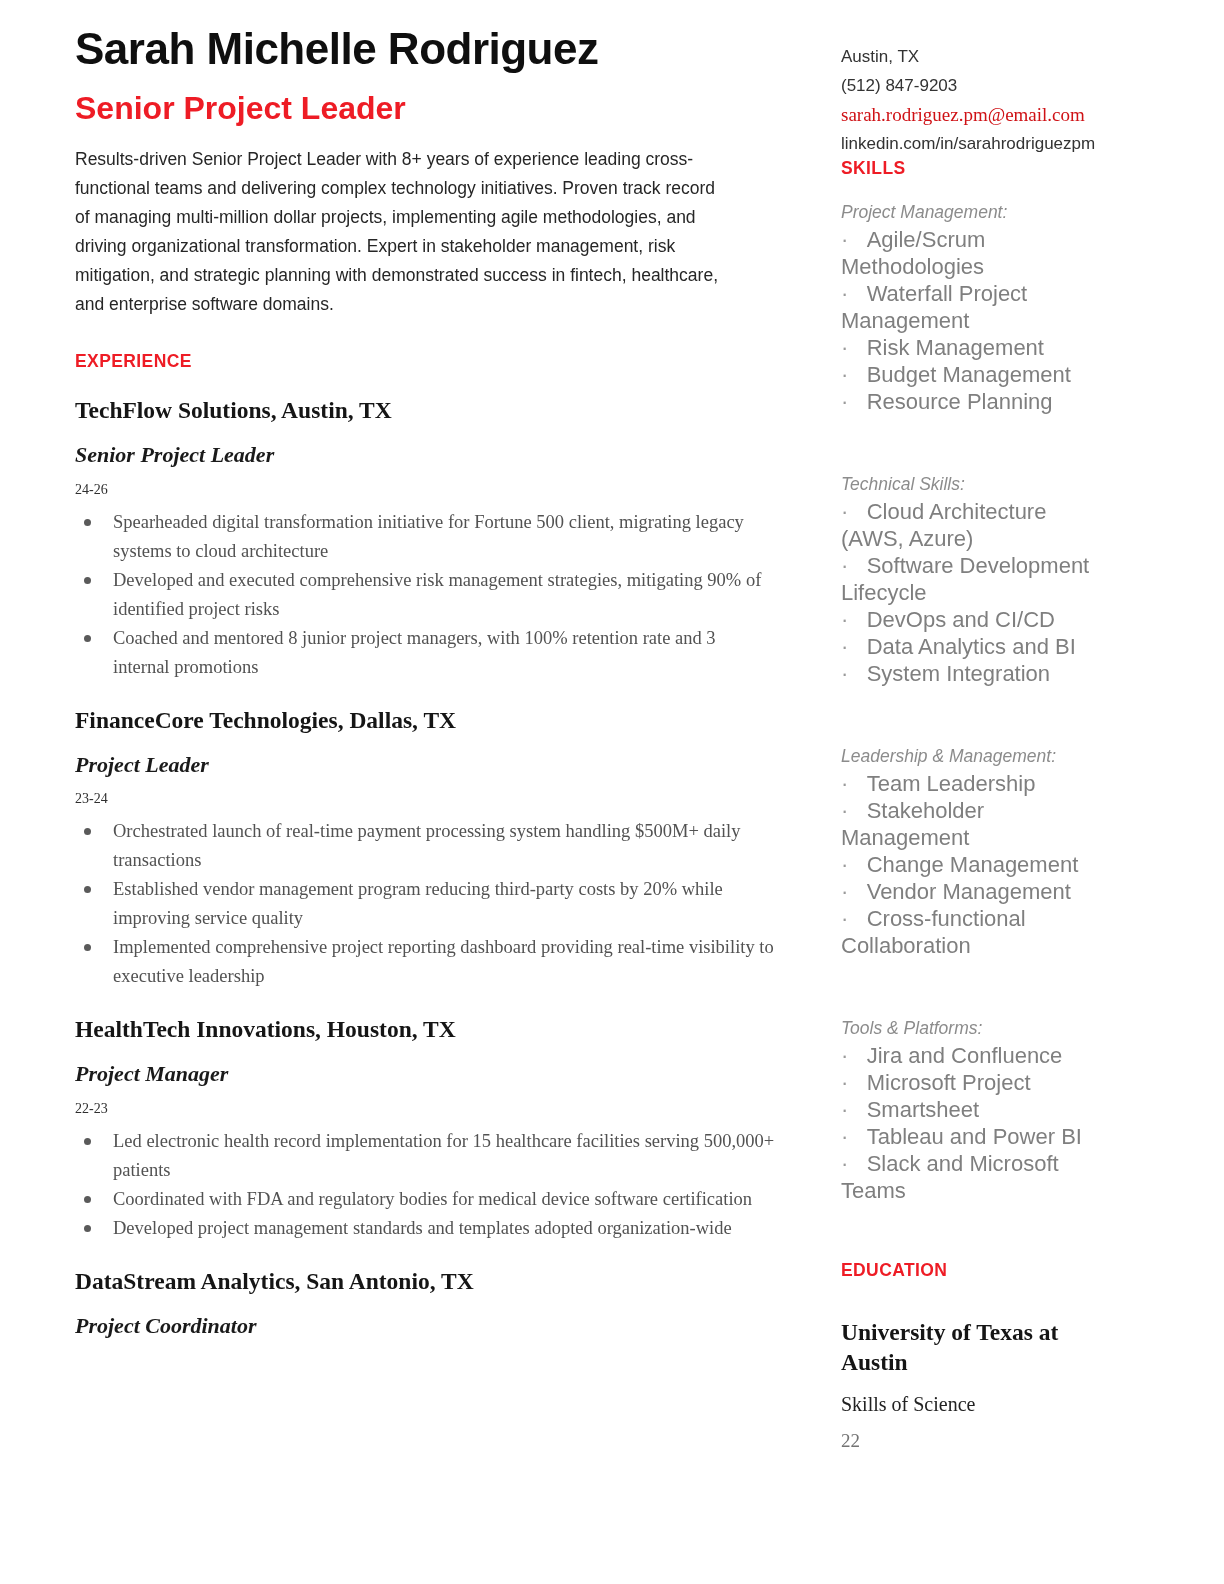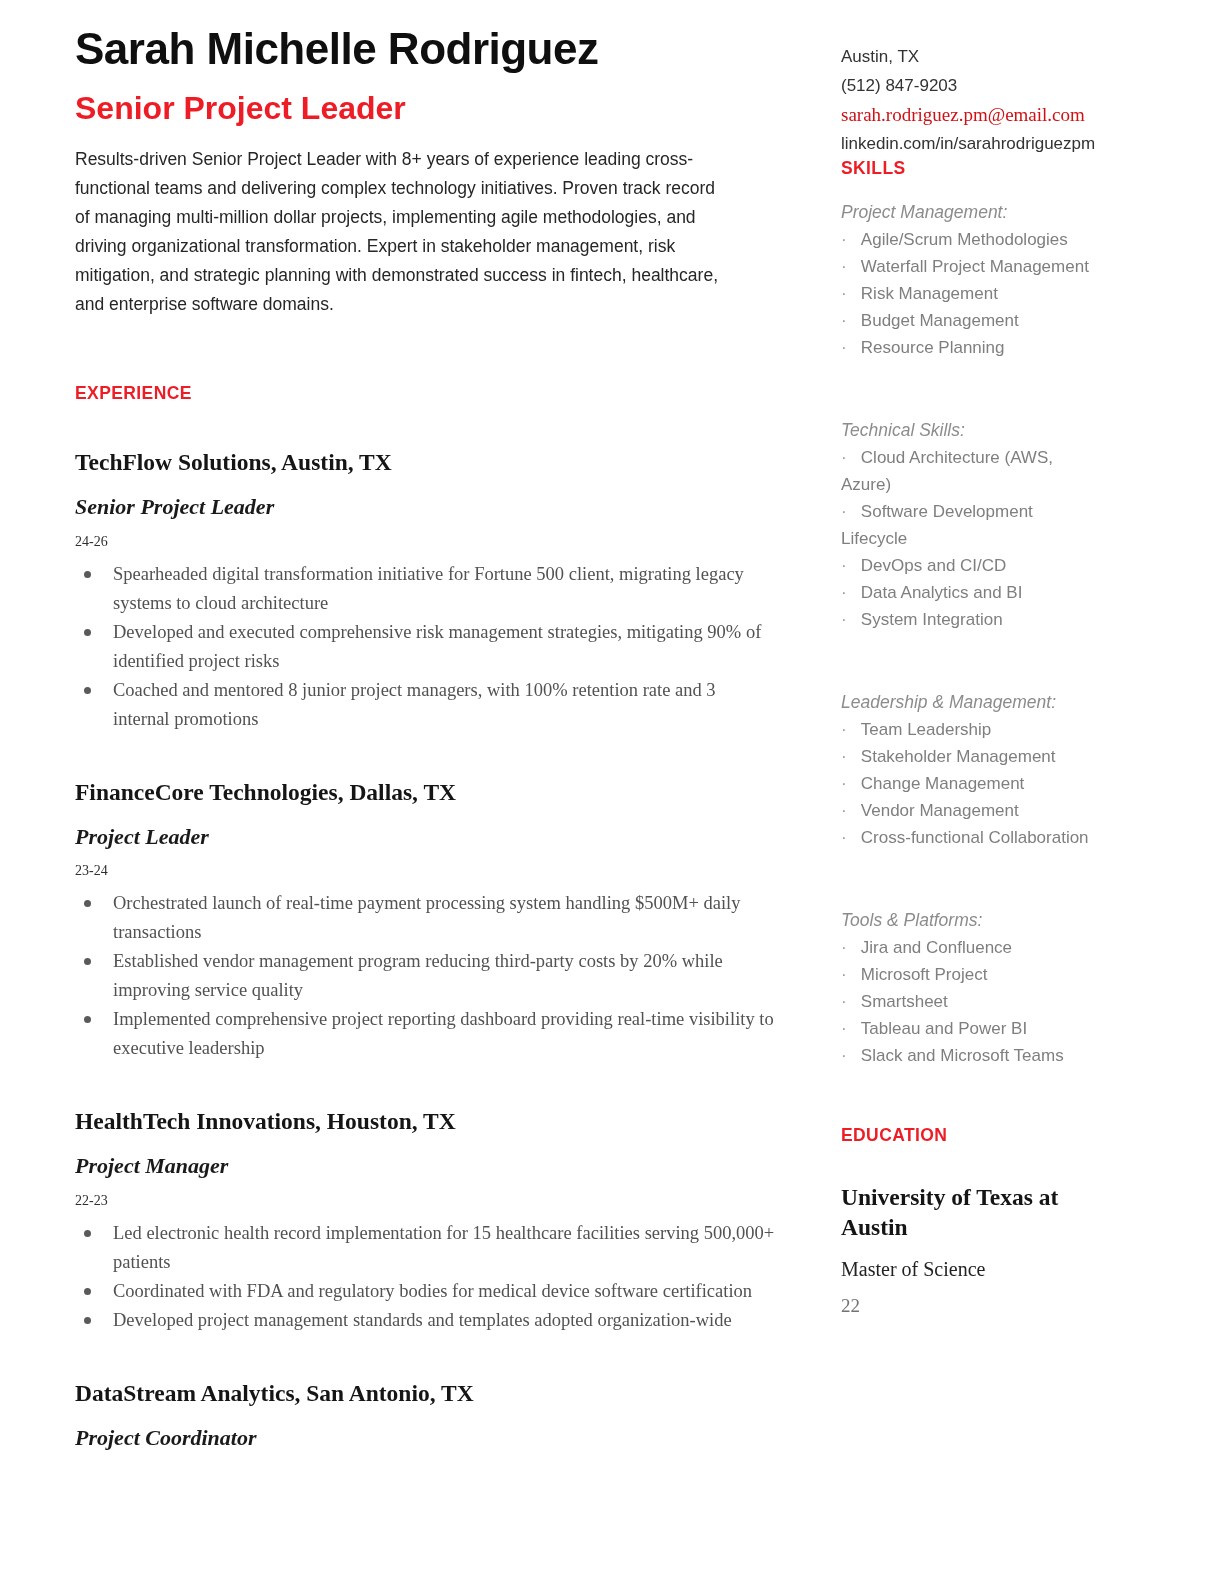--- a/index.html
+++ b/index.html
@@ -23,23 +23,23 @@
     color:var(--accent);
   }
   .summary {
     margin-top:18px; width:658px;
     font-size:17.5px; line-height:29px; color:#262626;
   }
   .section-heading {
     font-size:17.5px; font-weight:800; letter-spacing:0.4px;
     color:var(--accent); line-height:1.2;
   }
-  .exp-heading { margin-top:64px; }
-
-  .job { margin-top:44px; }
+  .exp-heading { margin-top:32px; }
+
+  .job { margin-top:24px; }
   .job:first-of-type { margin-top:40px; }
   .job-company {
     font-family:"Liberation Serif", serif;
     font-size:23.5px; font-weight:700; color:#151515; line-height:1.25;
   }
   .job-role {
     margin-top:17px; font-family:"Liberation Serif", serif;
     font-size:22px; font-weight:700; font-style:italic; color:#1a1a1a; line-height:1.2;
   }
   .job-dates {
@@ -70,21 +70,21 @@
 
   .skills-heading { }
 
   .skill-group { margin-top:20px; }
   .skill-group + .skill-group { margin-top:56px; }
   .skill-label {
     font-style:italic; font-size:17.5px; line-height:27px; color:#8c8c8c;
   }
   .skill-group ul { list-style:none; }
   .skill-group li {
-    font-size:17px; line-height:27px; color:#7f7f7f;
+    font-size:22px; line-height:27px; color:#7f7f7f;
   }
   .skill-group li::before { content:"·\00a0\00a0\00a0"; color:#9a9a9a; }
 
   .edu-heading { margin-top:56px; }
   .edu-school {
     margin-top:36px; font-family:"Liberation Serif", serif;
     font-size:23.5px; font-weight:700; color:#151515; line-height:30px;
   }
   .edu-degree {
     margin-top:14px; font-family:"Liberation Serif", serif;
@@ -195,17 +195,17 @@
         <li>Jira and Confluence</li>
         <li>Microsoft Project</li>
         <li>Smartsheet</li>
         <li>Tableau and Power BI</li>
         <li>Slack and Microsoft Teams</li>
       </ul>
     </div>
 
     <div class="section-heading edu-heading">EDUCATION</div>
     <div class="edu-school">University of Texas at Austin</div>
-    <div class="edu-degree">Master of Science</div>
+    <div class="edu-degree">Skills of Science</div>
     <div class="edu-year">22</div>
   </div>
 
 </div>
 
 </body></html>

